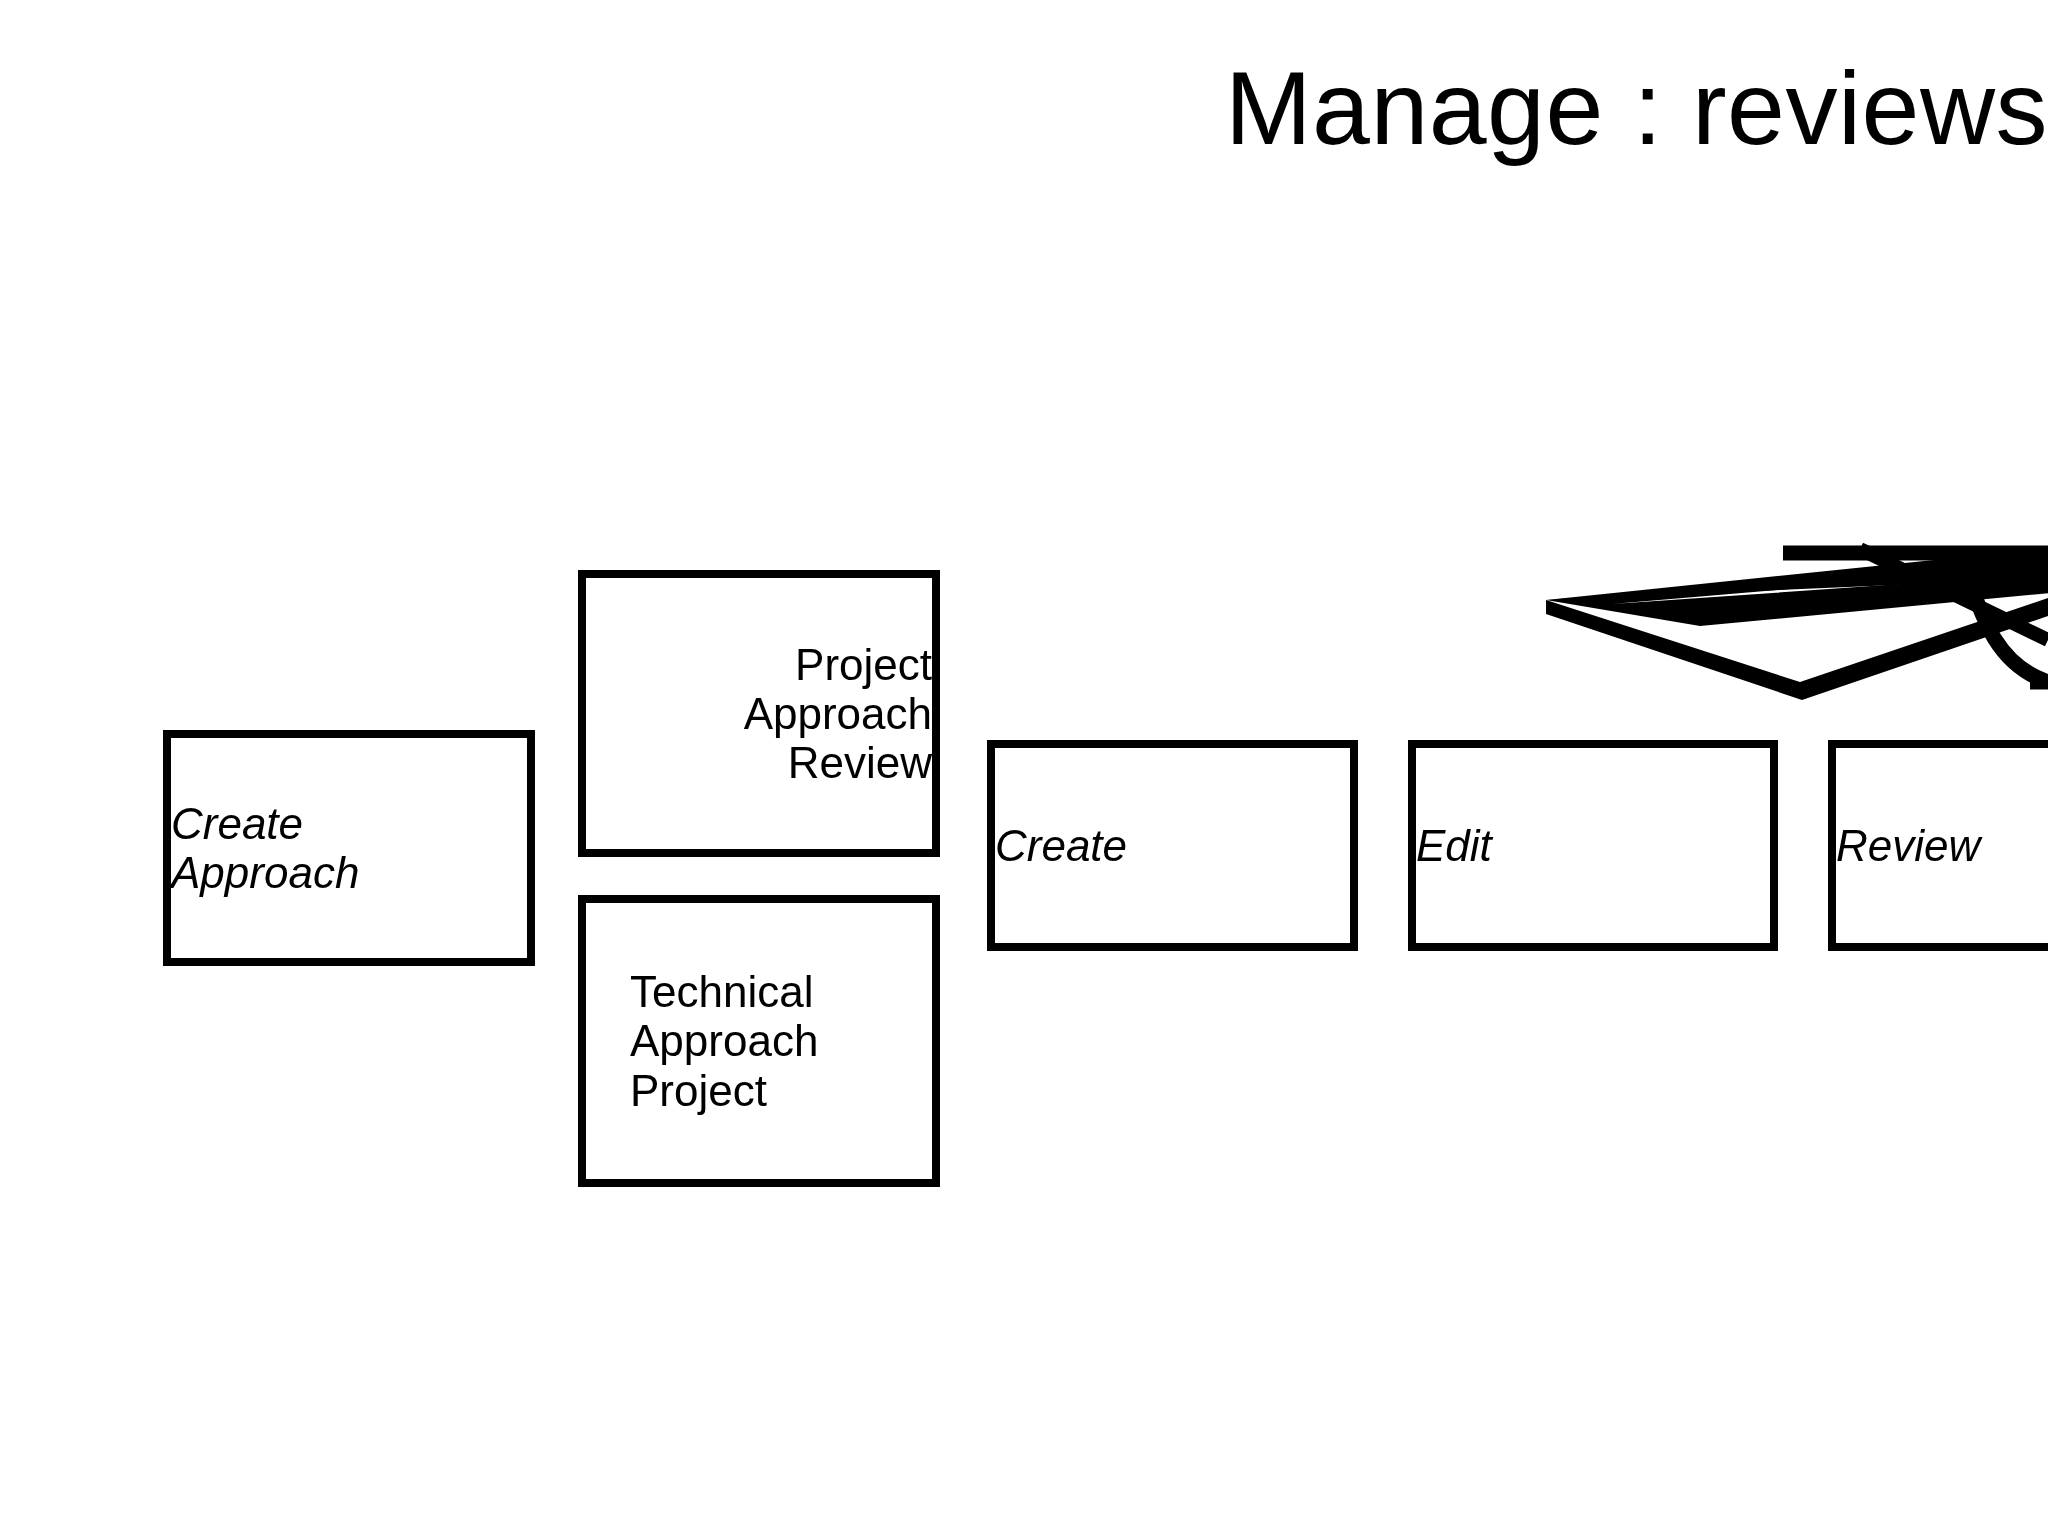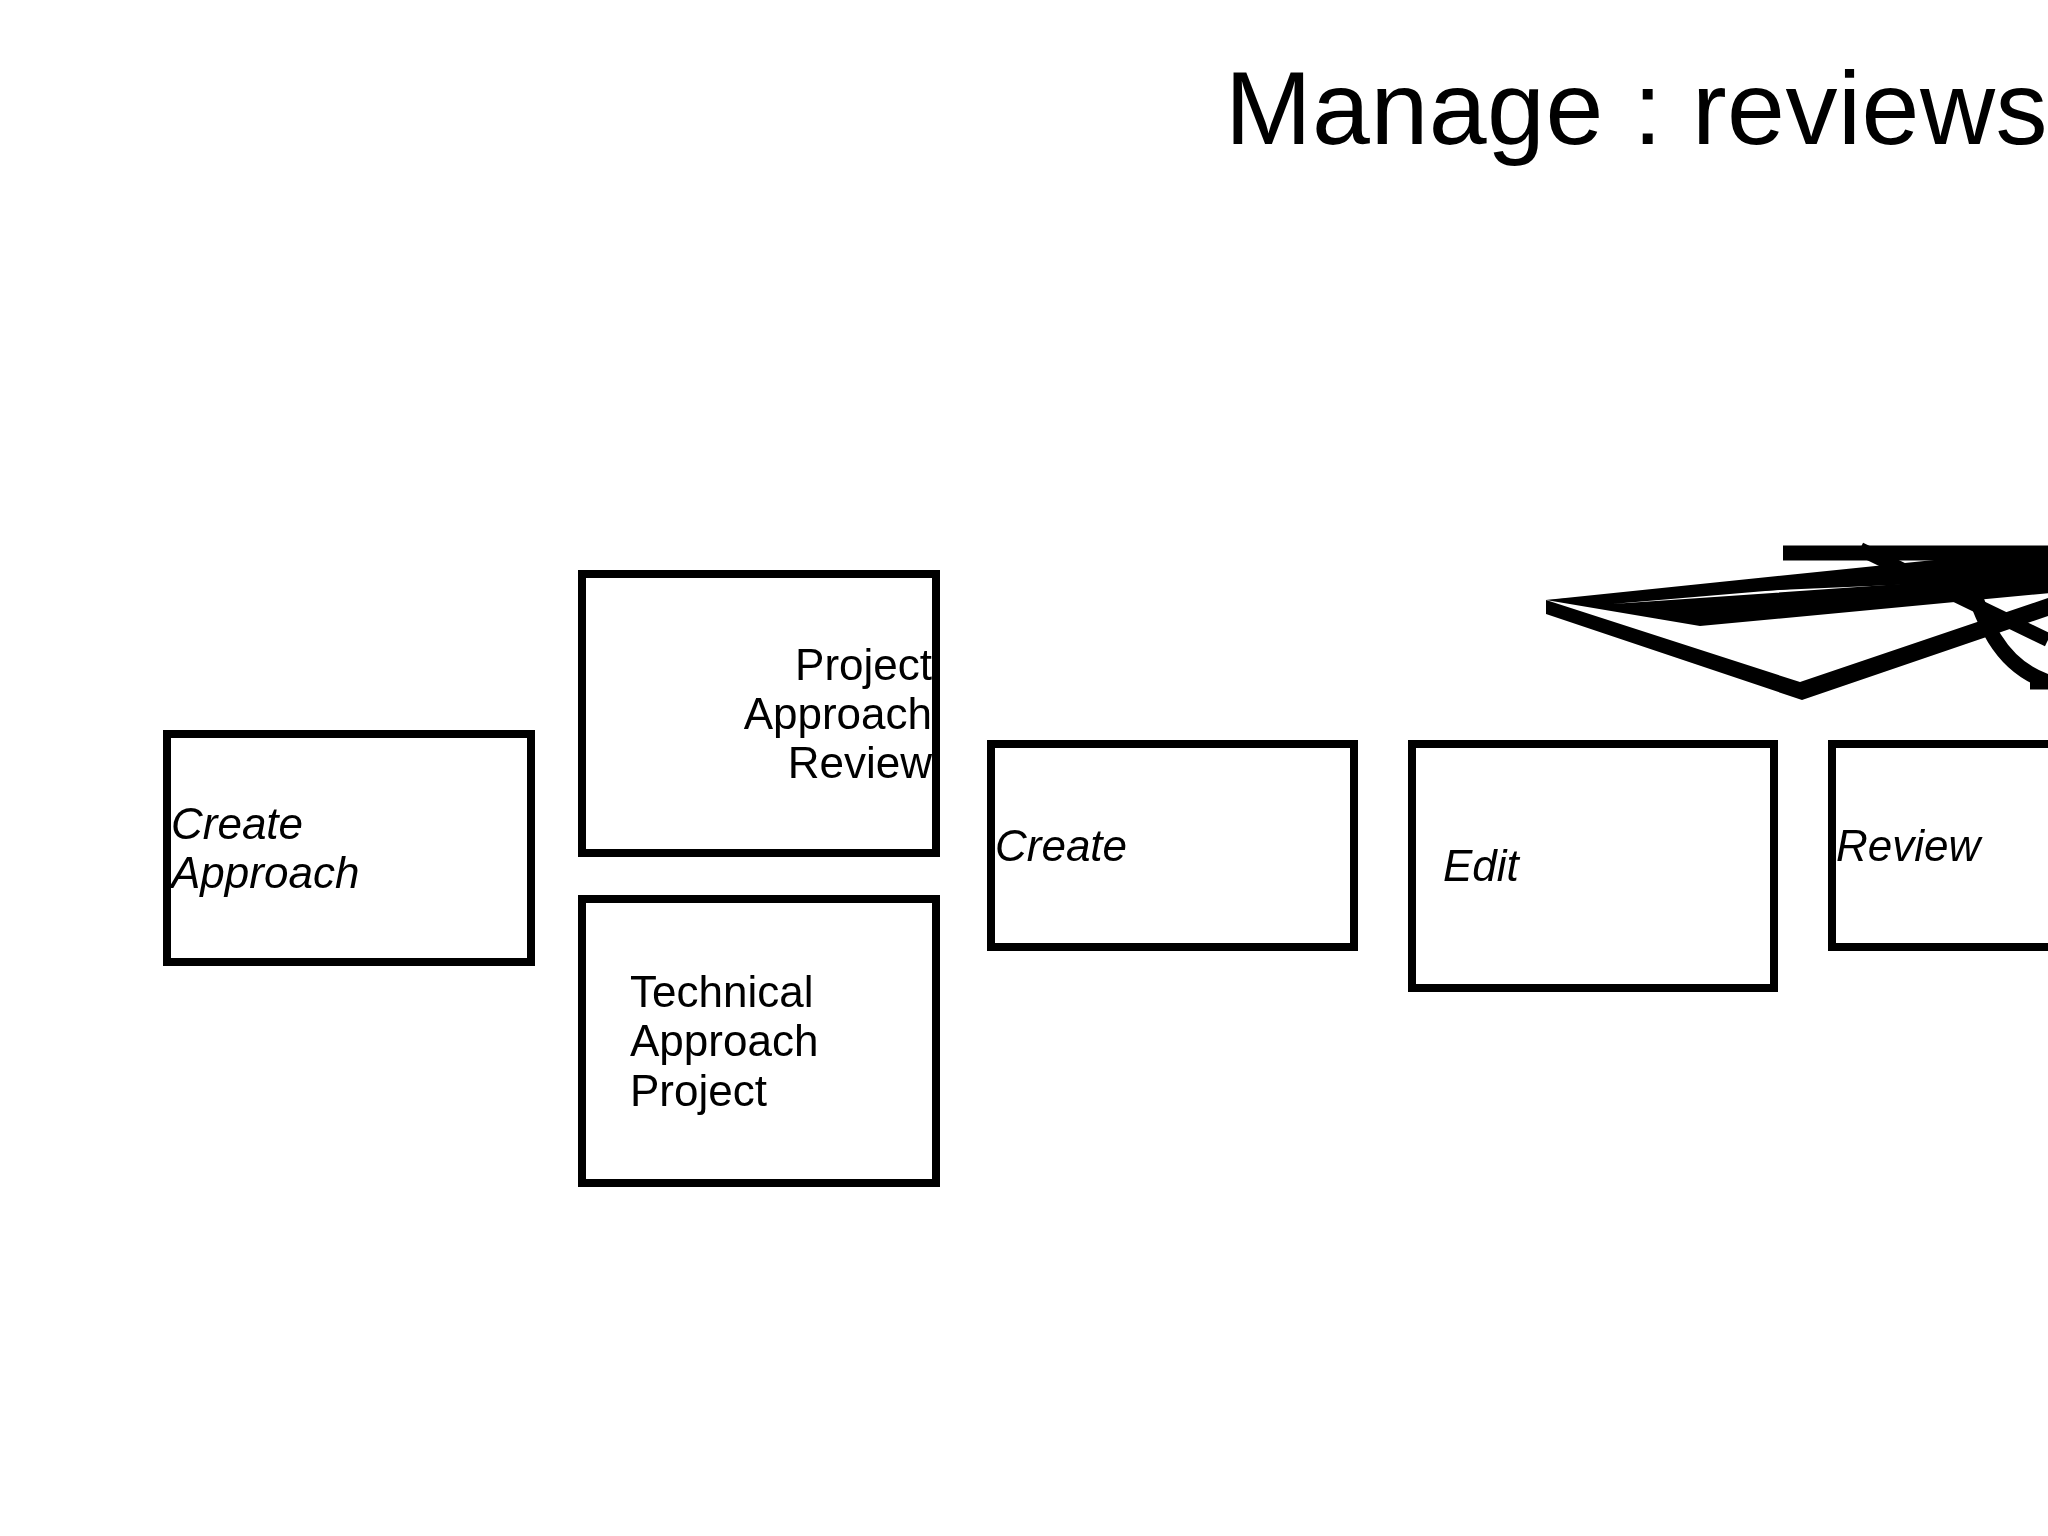--- a/index.html
+++ b/index.html
@@ -56,21 +56,21 @@
   }
   .node.left .node-label {
     padding-left: 44px;
   }
 
   
   #node-create-approach { left: 163px;  top: 730px;  width: 372px; height: 236px; }
   #node-project-approach-review { left: 578px; top: 570px; width: 362px; height: 287px; text-align: right; }
   #node-technical-approach-review { left: 578px; top: 895px; width: 362px; height: 292px; }
   #node-create { left: 987px;  top: 740px; width: 371px; height: 211px; }
-  #node-edit   { left: 1408px; top: 740px; width: 370px; height: 252px; padding-left: 27px; }
+  #node-edit   { left: 1408px; top: 740px; width: 370px; height: 211px; }
   #node-review { left: 1828px; top: 740px; width: 370px; height: 211px; }
 
   #connector-layer {
     position: absolute;
     left: 0;
     top: 0;
     width: 2048px;
     height: 1536px;
     pointer-events: none;
   }

